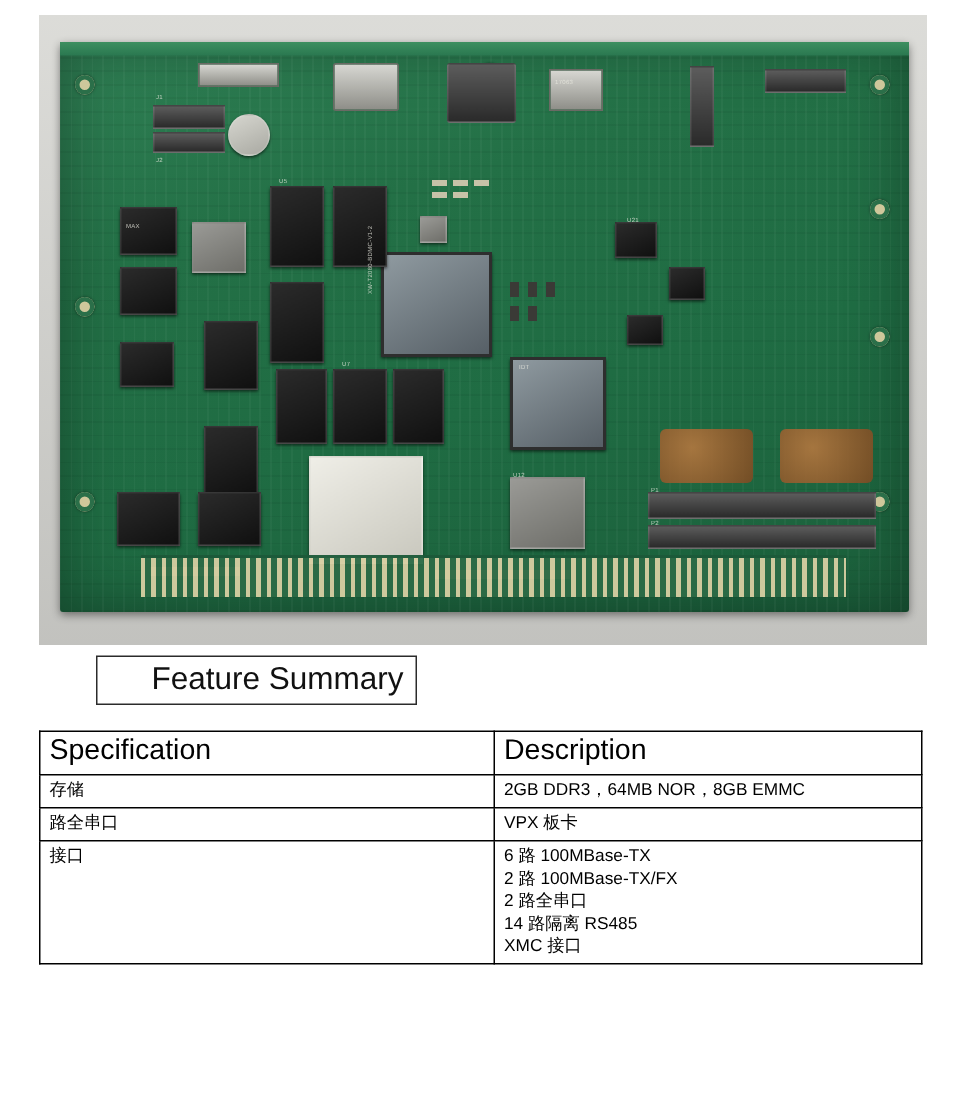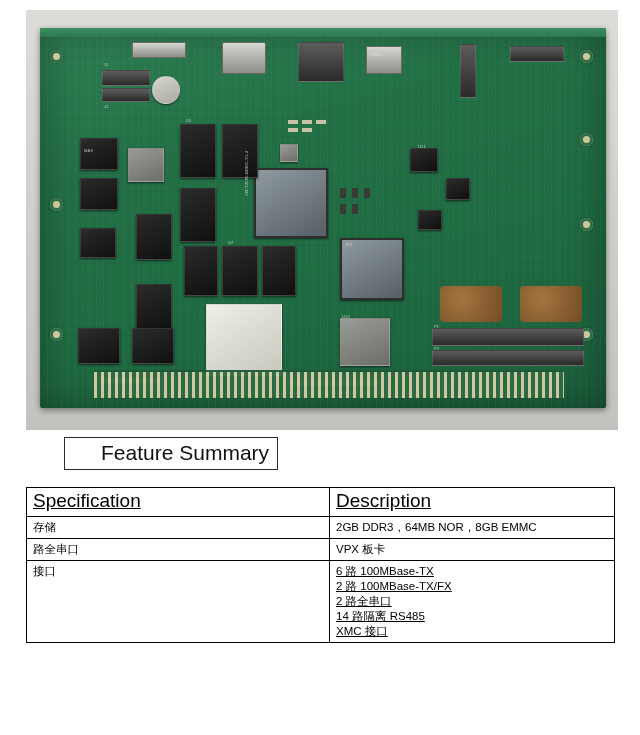--- a/index.html
+++ b/index.html
@@ -177,25 +177,24 @@
     font-size: 11.5px;
     line-height: 15px;
     font-family: "Liberation Sans", sans-serif;
     text-align: left;
     font-weight: normal;
   }
   table.spec th {
     font-size: 19px;
     line-height: 24px;
     padding: 1px 6px 3px 6px;
-    text-decoration: underline;
   }
   table.spec col.c1 { width: 303px; }
   table.spec col.c2 { width: 285px; }
-  .multiline span { display: block; text-decoration: underline; }
+  .multiline span { display: block; }
 </style>
 </head>
 <body>
 
 <div class="photo">
   <div class="photo-inner"></div>
 
   <div class="pcb">
     <div class="pcb-edge-top"></div>
 

